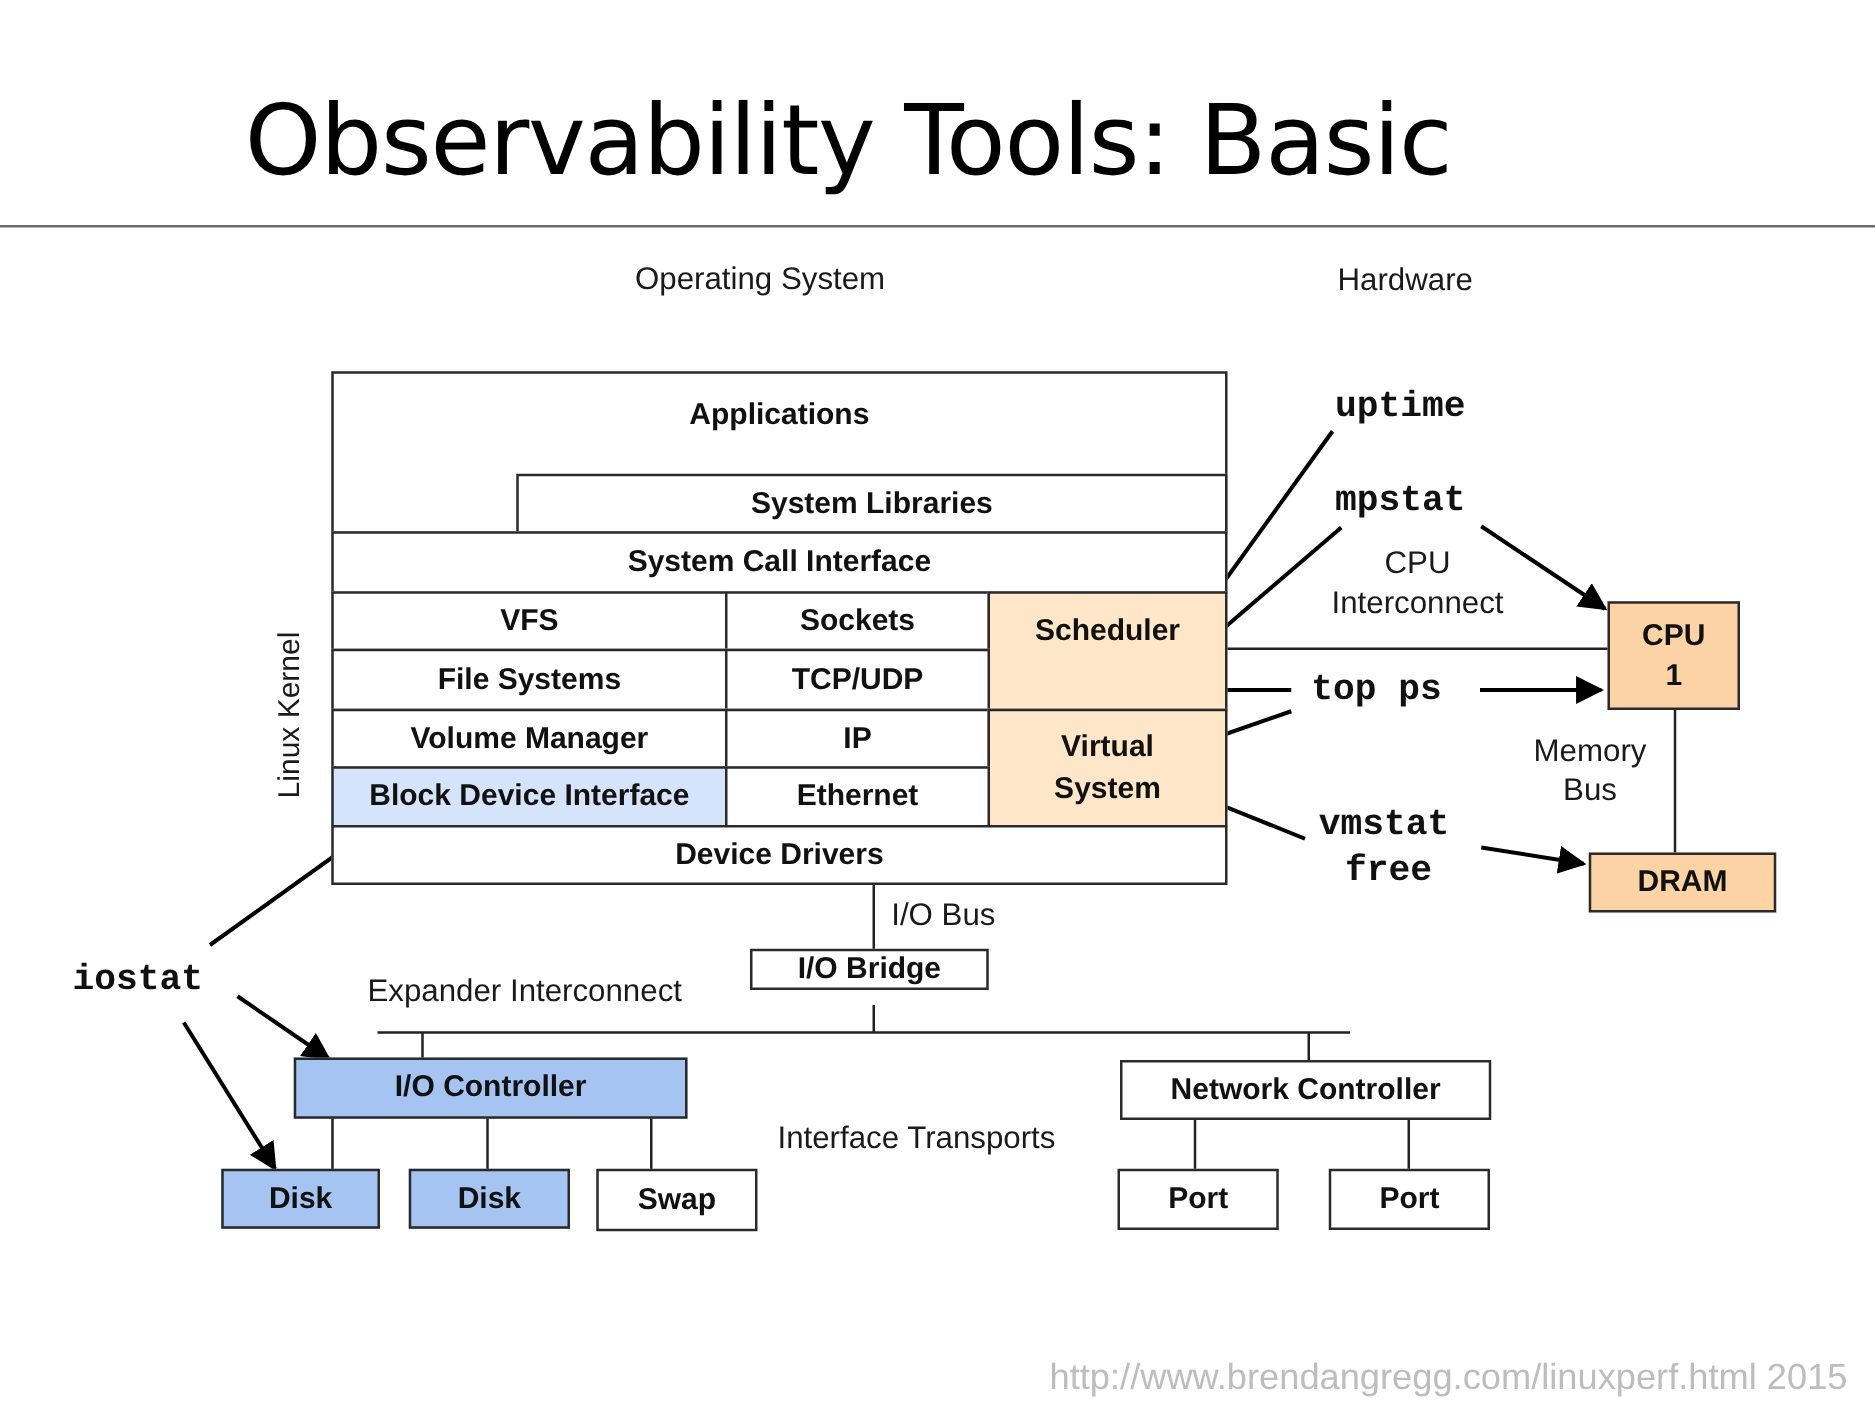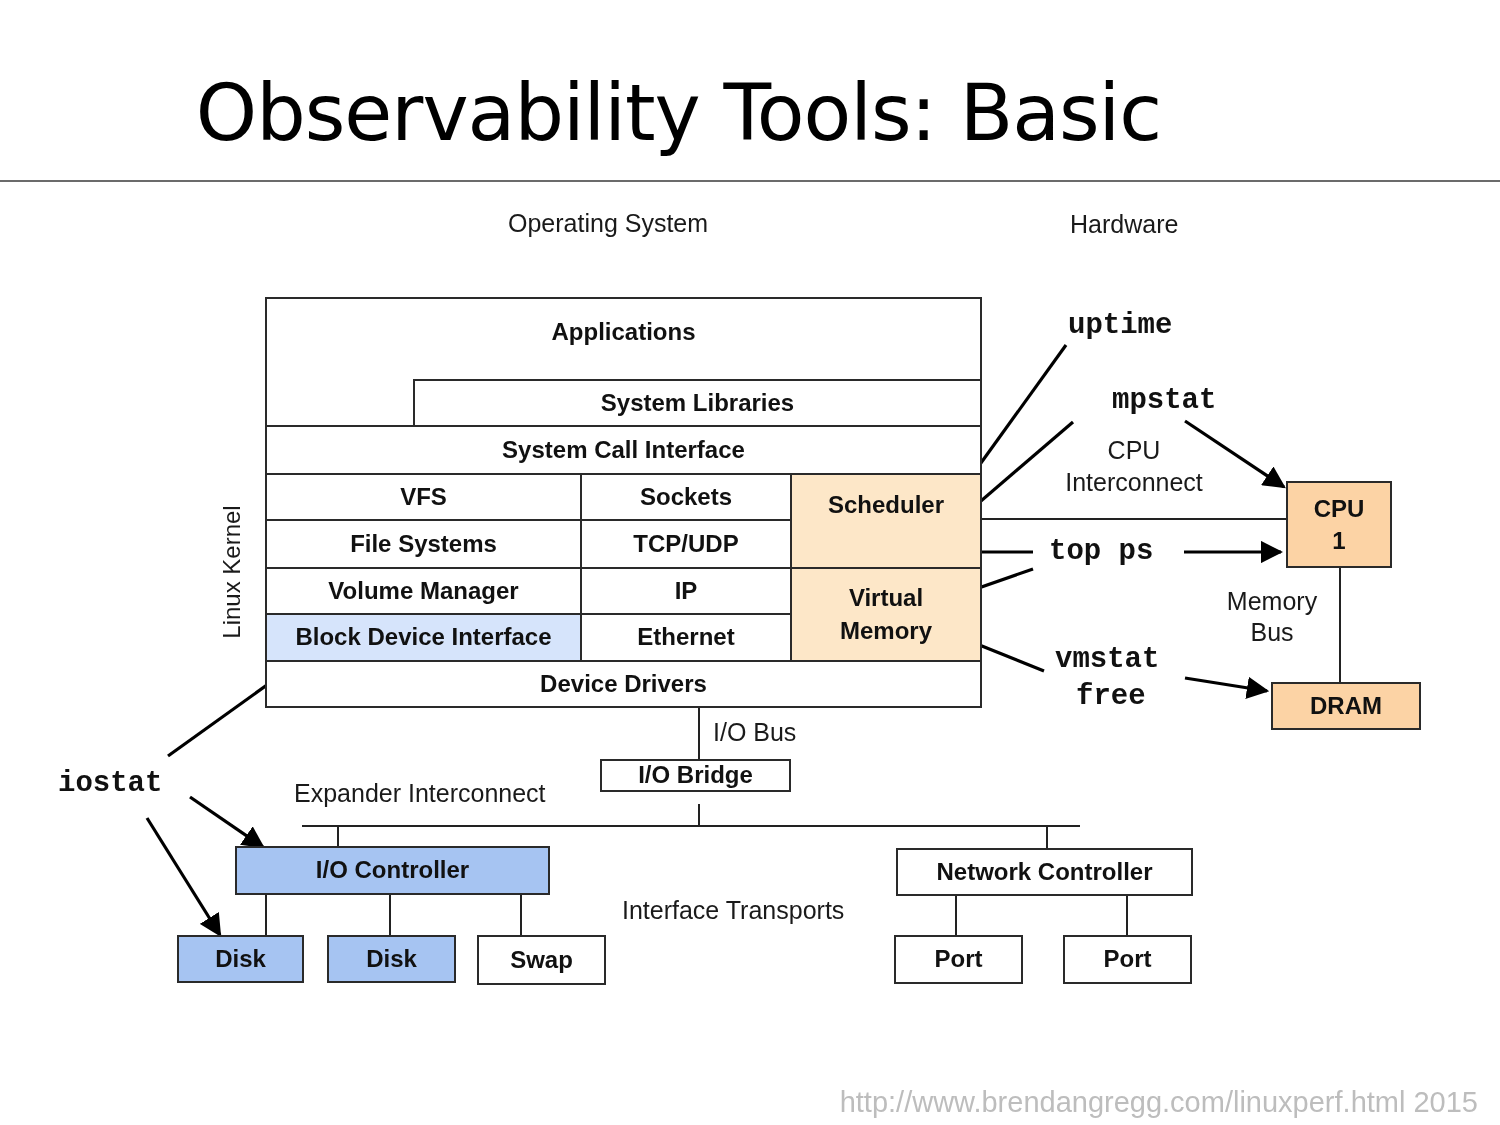--- a/index.html
+++ b/index.html
@@ -117,21 +117,21 @@
   <span>TCP/UDP</span>
 </div>
 
 <div class="box" style="left:265px; top:567px; width:317px; height:48px;">
   <span>Volume Manager</span>
 </div>
 <div class="box" style="left:580px; top:567px; width:212px; height:48px;">
   <span>IP</span>
 </div>
 <div class="box peach" style="left:790px; top:567px; width:192px; height:95px; padding:0 40px;">
-  <span>Virtual Memory</span>
+  <span>Virtual System</span>
 </div>
 
 <div class="box lightblue" style="left:265px; top:613px; width:317px; height:49px;">
   <span>Block Device Interface</span>
 </div>
 <div class="box" style="left:580px; top:613px; width:212px; height:49px;">
   <span>Ethernet</span>
 </div>
 
 <div class="box" style="left:265px; top:660px; width:717px; height:48px;">
@@ -179,19 +179,19 @@
   <span>Network Controller</span>
 </div>
 <div class="box" style="left:894px; top:935px; width:129px; height:49px;">
   <span>Port</span>
 </div>
 <div class="box" style="left:1063px; top:935px; width:129px; height:49px;">
   <span>Port</span>
 </div>
 
 <div class="tool" style="left:1068px; top:309px;">uptime</div>
-<div class="tool" style="left:1068px; top:384px;margin-left:44px;">mpstat</div>
+<div class="tool" style="left:1068px; top:384px;">mpstat</div>
 <div class="tool" style="left:1049px; top:535px; white-space:pre;">top ps</div>
 <div class="tool" style="left:1055px; top:643px;">vmstat</div>
 <div class="tool" style="left:1076px; top:680px;">free</div>
 <div class="tool" style="left:58px; top:767px;">iostat</div>
 
 <div class="footer">http://www.brendangregg.com/linuxperf.html 2015</div>
 
 </body></html>

